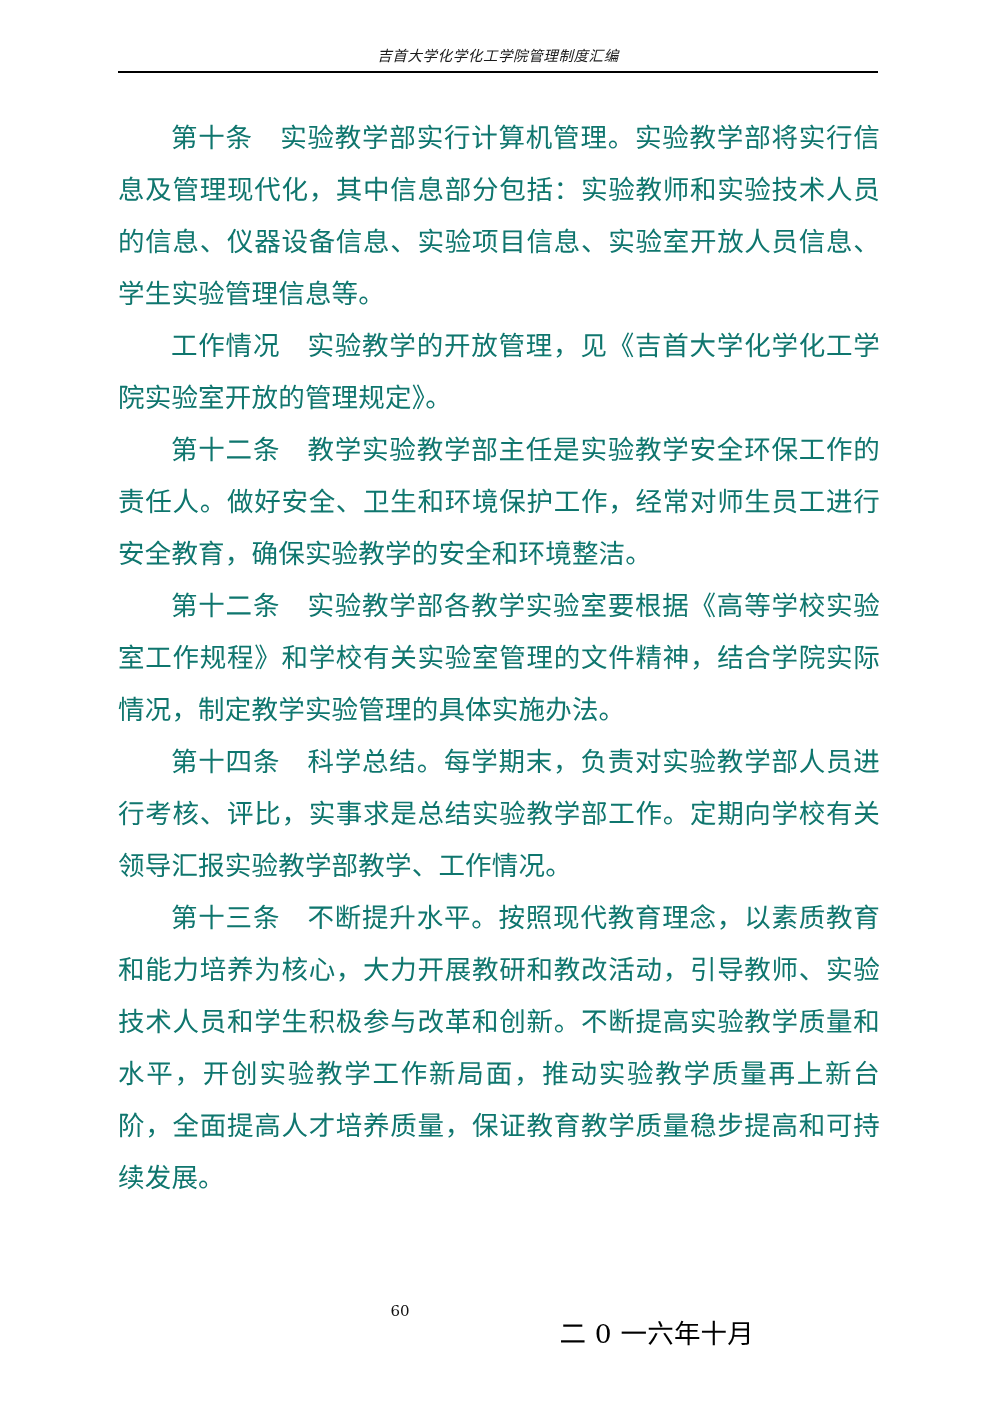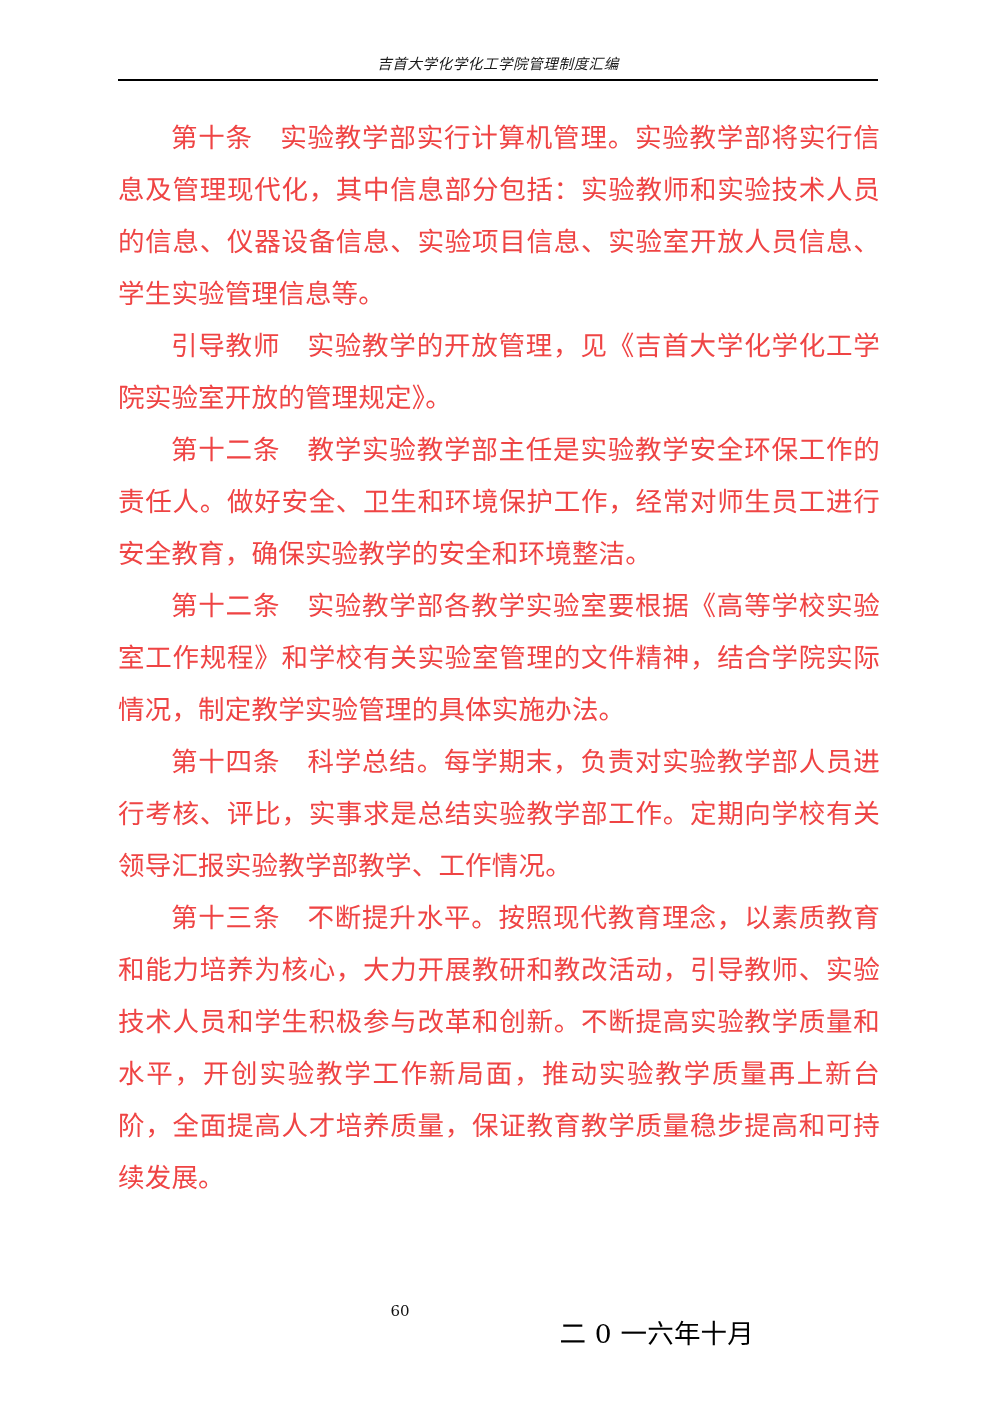--- a/index.html
+++ b/index.html
@@ -18,21 +18,21 @@
     overflow: hidden;
     font-family: "DejaVu Serif", "Liberation Serif", serif;
     color: #000000;
     box-sizing: border-box;
   }
 
   
   .header-block {
     position: absolute;
     left: 118px;
-    top: 56px;
+    top: 48px;
     width: 760px;
   }
 
   .header-title {
     text-align: center;
     font-family: "DejaVu Serif", "Liberation Serif", serif;
     font-style: italic;
     font-size: 14.5px;
     letter-spacing: 0.6px;
     color: #1a1a1a;
@@ -57,21 +57,21 @@
   }
 
   .para {
     margin: 0;
     font-size: 26.5px;
     line-height: 52px;
     text-align: justify;
     text-justify: inter-character;
     text-indent: 53px;
     letter-spacing: 0.2px;
-    color: #ef4444;
+    color: #0f766e;
     word-break: break-all;
   }
 
   
   .signature-row {
     margin: 0;
     padding-top: 104px;
     font-size: 26.5px;
     line-height: 52px;
     text-align: right;
@@ -100,21 +100,21 @@
 
   <div class="header-block">
     <div class="header-title">吉首大学化学化工学院管理制度汇编</div>
     <hr class="header-rule">
   </div>
 
   <div class="body-column">
 
     <p class="para">第十条　实验教学部实行计算机管理。实验教学部将实行信息及管理现代化，其中信息部分包括：实验教师和实验技术人员的信息、仪器设备信息、实验项目信息、实验室开放人员信息、学生实验管理信息等。</p>
 
-    <p class="para">引导教师　实验教学的开放管理，见《吉首大学化学化工学院实验室开放的管理规定》。</p>
+    <p class="para">工作情况　实验教学的开放管理，见《吉首大学化学化工学院实验室开放的管理规定》。</p>
 
     <p class="para">第十二条　教学实验教学部主任是实验教学安全环保工作的责任人。做好安全、卫生和环境保护工作，经常对师生员工进行安全教育，确保实验教学的安全和环境整洁。</p>
 
     <p class="para">第十二条　实验教学部各教学实验室要根据《高等学校实验室工作规程》和学校有关实验室管理的文件精神，结合学院实际情况，制定教学实验管理的具体实施办法。</p>
 
     <p class="para">第十四条　科学总结。每学期末，负责对实验教学部人员进行考核、评比，实事求是总结实验教学部工作。定期向学校有关领导汇报实验教学部教学、工作情况。</p>
 
     <p class="para">第十三条　不断提升水平。按照现代教育理念，以素质教育和能力培养为核心，大力开展教研和教改活动，引导教师、实验技术人员和学生积极参与改革和创新。不断提高实验教学质量和水平，开创实验教学工作新局面，推动实验教学质量再上新台阶，全面提高人才培养质量，保证教育教学质量稳步提高和可持续发展。</p>
 
 

